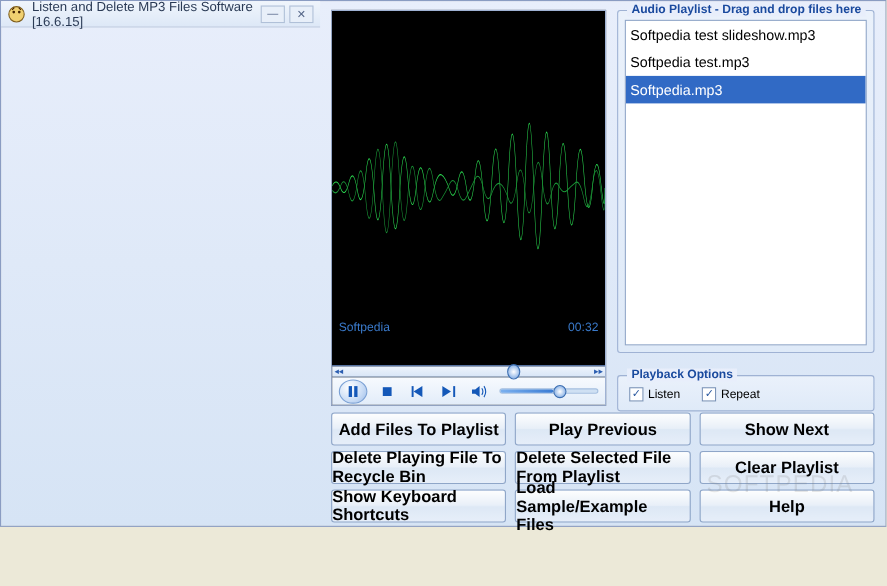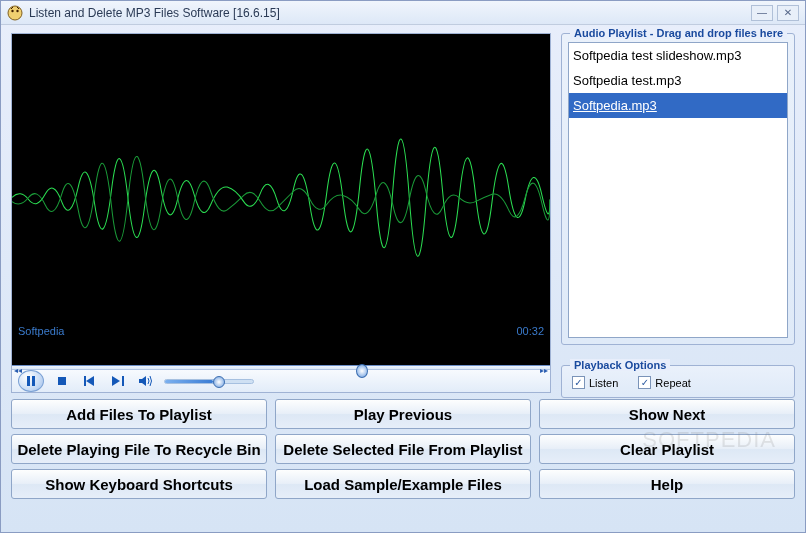--- a/index.html
+++ b/index.html
@@ -1,18 +1,18 @@
 <!DOCTYPE html>
 <html><head>
 <meta charset="utf-8">
 <style>
 * { box-sizing: border-box; margin: 0; padding: 0; font-family: Tahoma, Arial, sans-serif; font-size: 11px; }
 body { background: #ece9d8; width: 806px; height: 533px; overflow: hidden; }
 
-.window { width: 806px; height: 533px; border: 1px solid #8a9cc2; background: linear-gradient(to bottom, #e8eefb, #d6e4f5); display: flex; flex-direction: column; }
+.window { width: 806px; height: 479px; border: 1px solid #8a9cc2; background: linear-gradient(to bottom, #e8eefb, #d6e4f5); display: flex; flex-direction: row; }
 
 .titlebar { height: 24px; background: linear-gradient(to bottom, #f0f5fc, #dde8f7); display: flex; align-items: center; padding: 0 6px; border-bottom: 1px solid #c0ccdf; }
 .titlebar .ticon { width: 16px; height: 16px; margin-right: 6px; }
 .titlebar .title { flex: 1; color: #2a3a55; font-size: 12px; }
 .titlebar .winbtns { display: flex; gap: 4px; }
 .titlebar .winbtn { width: 22px; height: 16px; border: 1px solid #b0c0d8; background: #e8eff9; color: #556688; display: flex; align-items: center; justify-content: center; cursor: pointer; font-size: 10px; }
 
 .content { flex: 1; padding: 8px 10px; display: flex; flex-direction: column; gap: 6px; }
 
 .topsec { display: flex; gap: 10px; height: 360px; }
@@ -30,21 +30,21 @@
 .tbtn.pause { width:26px; height:22px; border-radius:50%; background: radial-gradient(circle at 35% 30%, #fff, #c9dcf5 60%, #9dbce8); border:1px solid #7aa0d4; }
 .volslider { width: 90px; height: 5px; background: #cfe0f3; border:1px solid #a6c0e0; border-radius:3px; position:relative; }
 .volslider .vfill { height:100%; width:55%; background:linear-gradient(to right,#7bb0ef,#3a7cd4); border-radius:2px; }
 .volslider .vthumb { position:absolute; left:54%; top:-4px; width:12px; height:12px; background:radial-gradient(circle,#fff,#6a9de0); border:1px solid #3a6db0; border-radius:50%; }
 
 .rightcol { width: 234px; display:flex; flex-direction:column; gap:20px; }
 .groupbox { border:1px solid #9fb2d4; border-radius:3px; padding:8px 6px 6px; position:relative; background: linear-gradient(to bottom,#eaf1fb,#dfeaf8); }
 .groupbox .glabel { position:absolute; top:-7px; left:8px; background: linear-gradient(to bottom,#e8eefb,#e8eefb); padding:0 4px; color:#1a4a9e; font-weight:bold; font-size:11px; }
 .playlist { background:#fff; border:1px solid #8fa6c8; height:296px; overflow:auto; }
 .plitem { padding:5px 4px; white-space:nowrap; cursor:default; color:#000; font-size:13px; }
-.plitem.selected { background:#316ac5; color:#fff;text-decoration:underline; }
+.plitem.selected { background:#316ac5; color:#fff; }
 
 .pbopts { display:flex; gap:20px; padding:2px 4px; }
 .chk { display:flex; align-items:center; gap:4px; cursor:pointer; }
 .chk .box { width:13px; height:13px; background:#fff; border:1px solid #7a93b8; display:flex; align-items:center; justify-content:center; color:#2c5aa0; font-size:10px; line-height:1; }
 
 .buttonsgrid { display:grid; grid-template-columns: 1fr 1fr 1fr; gap:5px 8px; }
 .btn { height:30px; background:linear-gradient(to bottom,#fdfefe,#e8eff8 48%,#dde8f5 52%,#e6eef9); border:1px solid #8fa6c8; border-radius:3px; cursor:pointer; font-size:15px; font-weight:bold; color:#000; display:flex; align-items:center; justify-content:center; }
 
 .watermark { position:absolute; right:30px; bottom:80px; font-size:22px; color:rgba(120,120,120,0.18); font-family:Arial; font-weight:normal; letter-spacing:1px; pointer-events:none; }
 </style>

